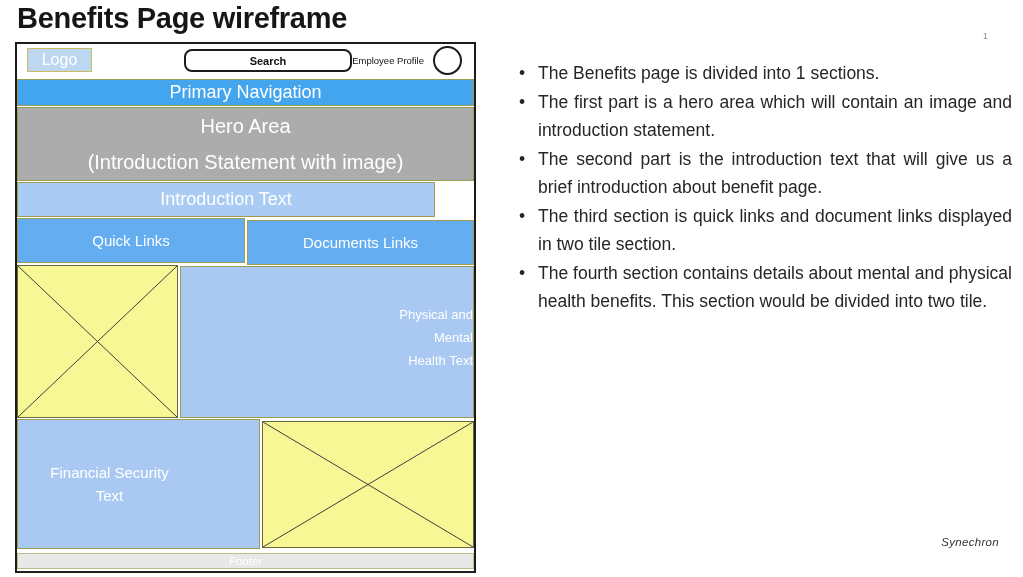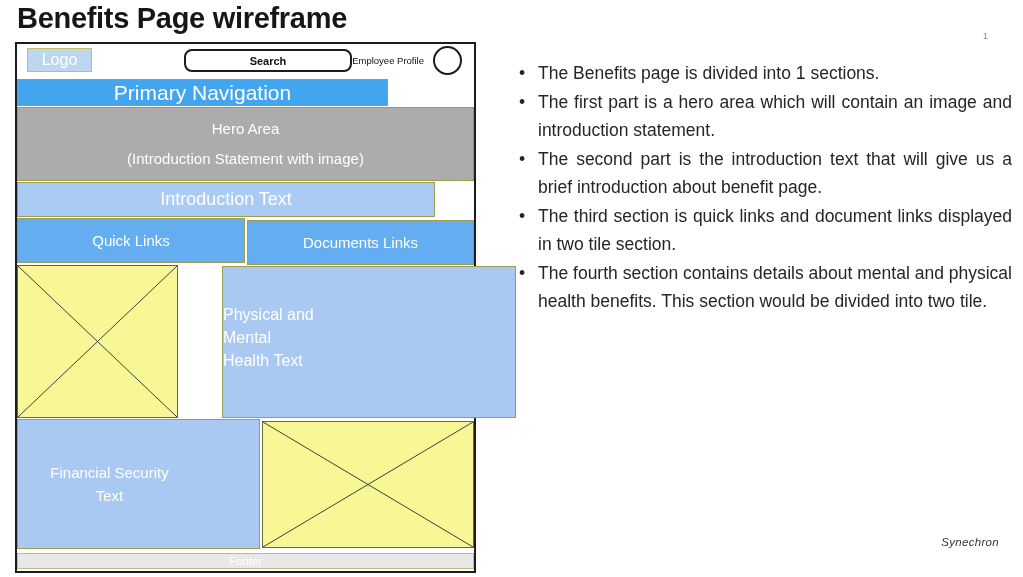--- a/index.html
+++ b/index.html
@@ -50,26 +50,26 @@
     border:2px solid var(--ink);border-radius:8px;font-size:11px;font-weight:600;color:#111;margin-left:40px;
   }
   .employee-profile-label{
     right:50px;top:11px;font-size:9.5px;color:#111;
   }
   .profile-circle{
     right:12px;top:2px;width:29px;height:29px;border:2px solid var(--ink);
     border-radius:50%;background:#fff;
   }
   .primary-nav{
-    left:0;top:35px;width:371px;height:27px;background:var(--nav-blue);
-    border:1px solid var(--frame-olive);font-size:21px;
+    left:0;top:35px;width:457px;height:27px;background:var(--nav-blue);
+    border:1px solid var(--frame-olive);font-size:18px;
   }
   .hero-area{
     left:0;top:63px;width:457px;height:74px;background:var(--hero-gray);
-    border:1px solid var(--frame-olive);font-size:15px;line-height:30px;text-align:center;
+    border:1px solid var(--frame-olive);font-size:20px;line-height:36px;text-align:center;
   }
   .intro-text{
     left:0;top:138px;width:418px;height:35px;background:var(--light-blue);
     border:1px solid var(--frame-olive);font-size:18px;
   }
   .quick-links{
     left:0;top:174px;width:228px;height:45px;background:var(--tile-blue);
     border:1px solid var(--frame-olive);font-size:15px;
   }
   .documents-links{
@@ -77,22 +77,22 @@
     border:1px solid var(--frame-olive);font-size:15px;
   }
   .img-tile{
     background:var(--placeholder-yellow);border:1px solid #68683a;
   }
   .img-tile svg{position:absolute;inset:0;width:100%;height:100%;}
   .img-tile-a{left:0;top:221px;width:161px;height:153px;}
   .img-tile-b{left:245px;top:377px;width:212px;height:127px;}
   .physical-mental{
     left:163px;top:222px;width:294px;height:152px;background:var(--panel-blue);
-    border:1px solid var(--frame-olive);font-size:16px;line-height:23px;
-    text-align:left;padding-top:36px;margin-left:42px;
+    border:1px solid var(--frame-olive);font-size:13px;line-height:23px;
+    text-align:right;padding-top:36px;
   }
   .financial{
     left:0;top:375px;width:243px;height:130px;background:var(--panel-blue);
     border:1px solid var(--frame-olive);font-size:15px;line-height:23px;
     padding-right:58px;
   }
   .footer-bar{
     left:0;top:509px;width:457px;height:16px;background:var(--footer-gray);
     border:1px solid #bdbd8a;font-size:11.5px;
   }

